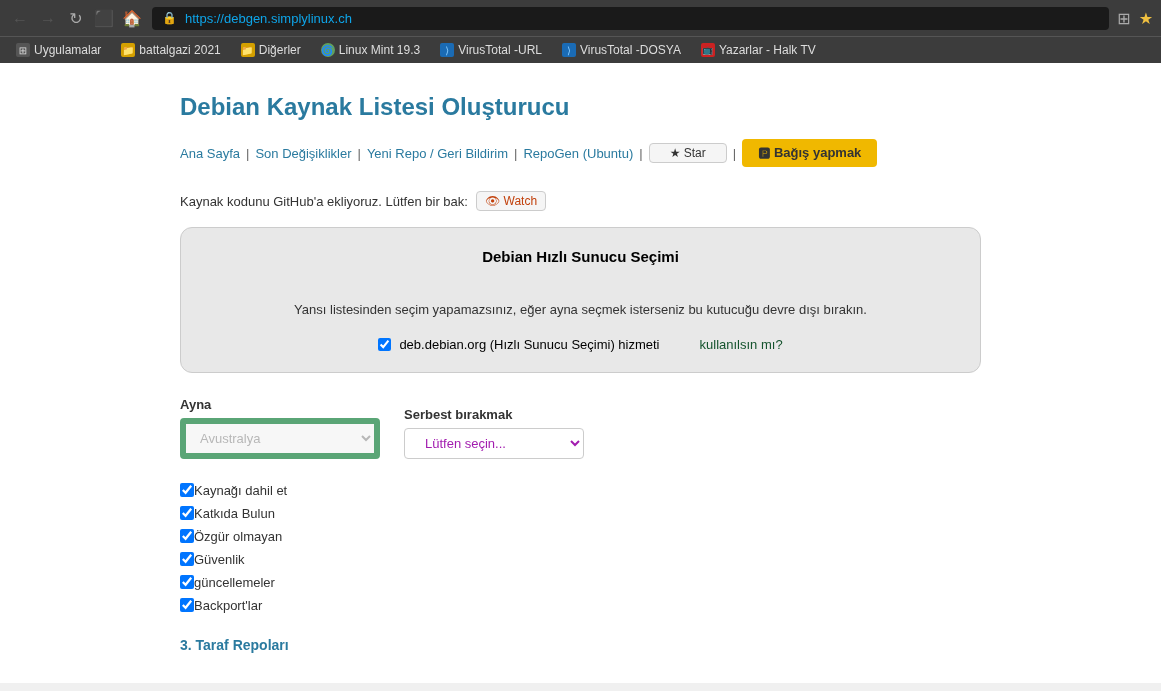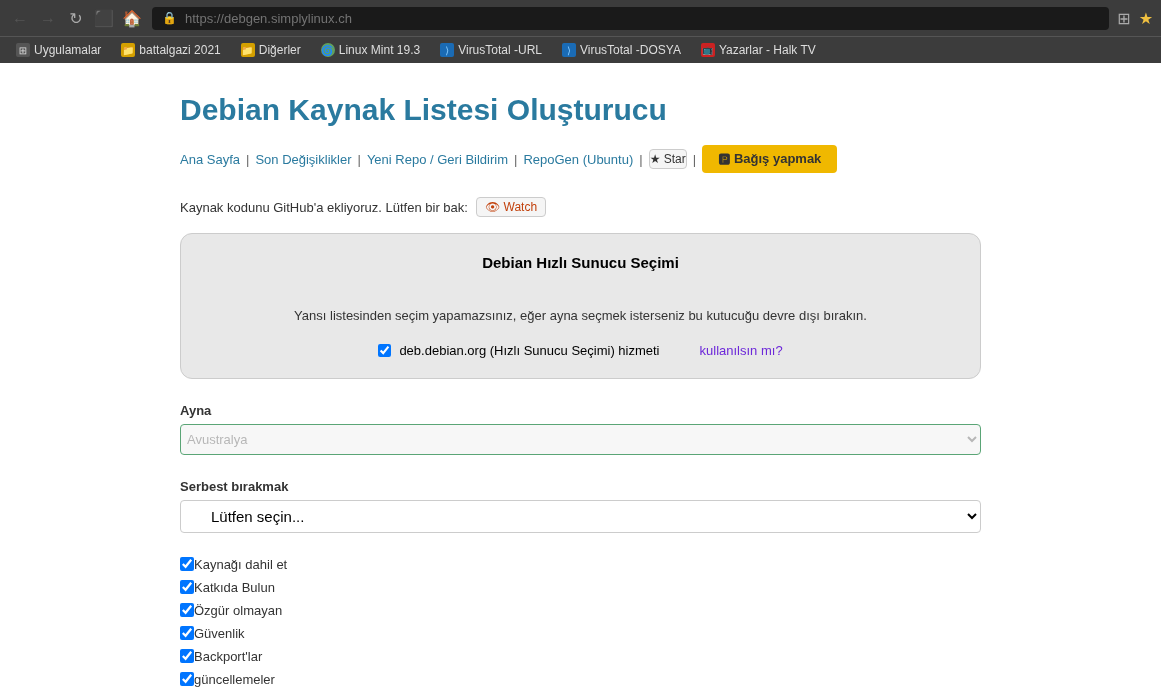--- a/index.html
+++ b/index.html
@@ -52,21 +52,21 @@
 
     .lock-icon {
       color: #aaa;
       font-size: 12px;
     }
 
     .address-bar {
       flex: 1;
       background: transparent;
       border: none;
-      color: #737373;
+      color: #0ea5e9;
       font-size: 13px;
       outline: none;
     }
 
     .browser-actions {
       display: flex;
       gap: 8px;
       align-items: center;
     }
 
@@ -120,21 +120,21 @@
 
     
     .page-content {
       background: white;
       min-height: 600px;
       padding: 30px 180px;
     }
 
     .page-title {
       color: #2a7a9f;
-      font-size: 30px;
+      font-size: 24px;
       font-weight: bold;
       margin-bottom: 18px;
     }
 
     .nav-links {
       display: flex;
       align-items: center;
       gap: 6px;
       flex-wrap: wrap;
       margin-bottom: 24px;
@@ -146,21 +146,21 @@
       text-decoration: none;
       cursor: pointer;
     }
 
     .nav-sep { color: #666; }
 
     .github-star-btn {
       display: inline-flex;
       align-items: center;
       gap: 4px;
-      padding: 2px 0;
+      padding: 2px 20px;
       border: 1px solid #ccc;
       border-radius: 4px;
       background: #f5f5f5;
       font-size: 12px;
       cursor: pointer;
       color: #333;
     }
 
     .github-watch-btn {
       display: inline-flex;
@@ -220,62 +220,62 @@
 
     .mirror-checkbox-row {
       display: flex;
       align-items: center;
       justify-content: center;
       gap: 8px;
       font-size: 13px;
     }
 
     .mirror-checkbox-row a {
-      color: #6d28d9;
+      color: #14532d;
       text-decoration: none;
       padding-left: 32px;
     }
 
     
     .form-row {
       display: flex;
       gap: 24px;
       margin-bottom: 24px;
-      flex-direction: column;
+      align-items: flex-end;
     }
 
     .form-group {
       display: flex;
       flex-direction: column;
       gap: 6px;
     }
 
     .form-label {
       font-size: 13px;
       font-weight: bold;
       color: #333;
     }
 
     .form-select {
-      padding: 6px 2px;
-      border: 1px solid #15803d;
+      padding: 6px 10px;
+      border: 6px solid #15803d;
       border-radius: 4px;
       font-size: 13px;
       background: #f5f5f5;
       color: #999;
       min-width: 200px;
     }
 
     .form-select-release {
-      padding: 6px 26px;
+      padding: 6px 16px;
       border: 1px solid #ccc;
       border-radius: 4px;
-      font-size: 15px;
+      font-size: 13px;
       background: white;
-      color: #000000;
+      color: #a21caf;
       min-width: 180px;
     }
 
     
     .checkboxes-section {
       margin-bottom: 24px;
     }
 
     .checkbox-item {
       display: flex;
@@ -413,25 +413,25 @@
       <div class="checkbox-item">
         <input type="checkbox" checked="" style="">
         <span>Özgür olmayan</span>
       </div>
       <div class="checkbox-item">
         <input type="checkbox" checked="" style="">
         <span>Güvenlik</span>
       </div>
       <div class="checkbox-item">
         <input type="checkbox" checked="" style="">
+        <span>güncellemeler</span>
+      </div>
+      <div class="checkbox-item">
+        <input type="checkbox" checked="" style="">
         <span>Backport'lar</span>
-      </div>
-      <div class="checkbox-item">
-        <input type="checkbox" checked="" style="">
-        <span>güncellemeler</span>
       </div>
     </div>
 
     <div>
       <a class="third-party-title nav-link">3. Taraf Repoları</a>
     </div>
   </div>
 </div>
 
 </body></html>

